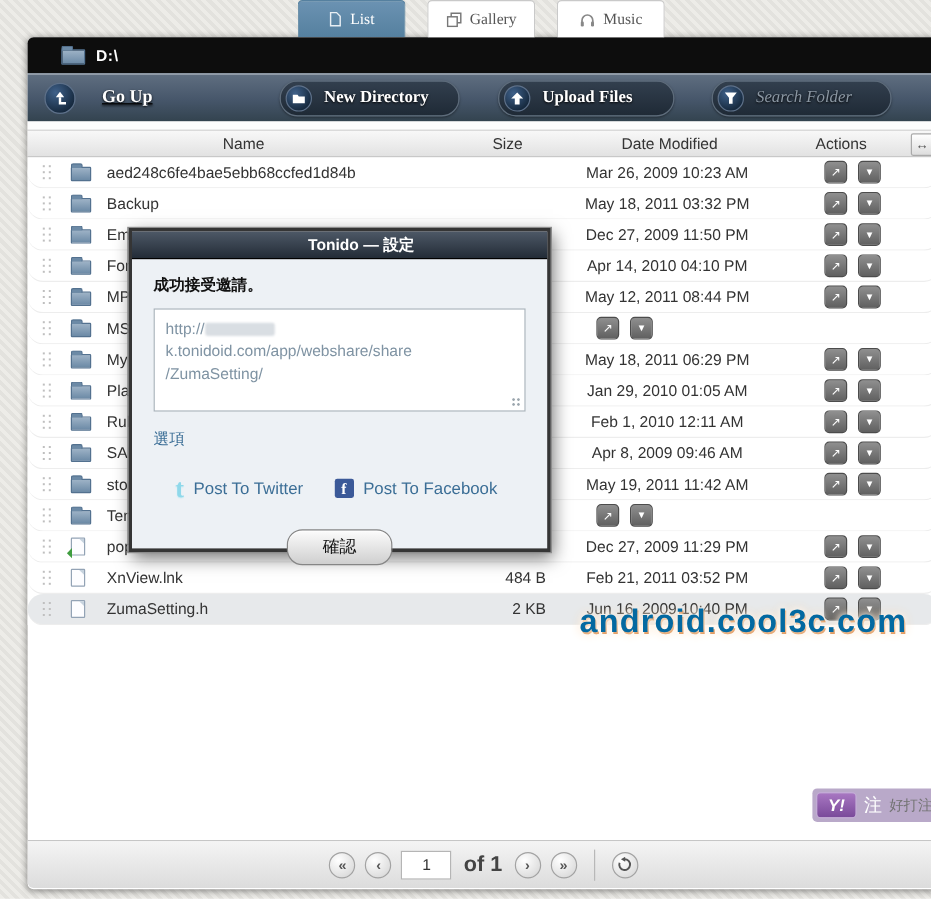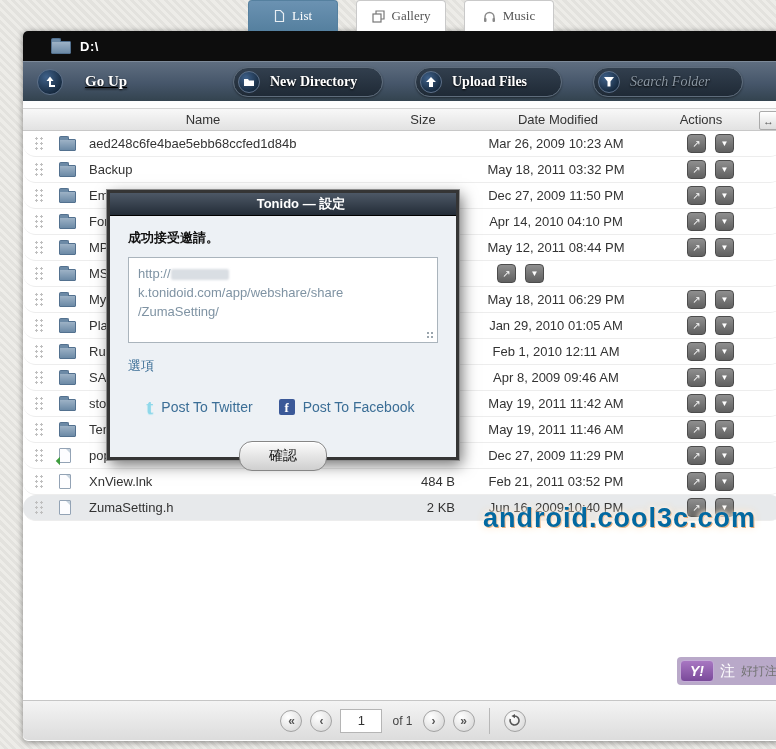--- a/index.html
+++ b/index.html
@@ -86,21 +86,21 @@
 
   
   .pager{ position:absolute; left:0; bottom:1px; width:100%; height:40px;
           background:linear-gradient(#f4f4f4,#dcdcdc); border-top:1px solid #c6c6c6;
           border-radius:0 0 5px 5px; display:flex; align-items:center; justify-content:center; gap:8px;}
   .pbtn{ width:22px; height:22px; border-radius:50%; border:1px solid #a3a3a3; color:#555;
          background:radial-gradient(circle at 35% 30%,#ffffff,#d2d2d2); font-size:12px; font-weight:bold;
          display:flex; align-items:center; justify-content:center; cursor:pointer; padding:0;}
   .pinput{ width:42px; height:24px; border:1px solid #b5b5b5; text-align:center; font-size:13px; color:#333;
            font-family:"Liberation Sans",sans-serif;}
-  .pof{ font-size:12px; color:#444; margin:0 2px;}
+  .pof{ font-size:18px; color:#444; margin:0 2px;font-weight:bold;}
   .pdiv{ width:1px; height:26px; background:#b8b8b8; margin:0 6px;}
 
   
   .dialog{ position:absolute; left:92px; top:190px; width:352px; height:270px; z-index:10;
            border:3px solid #353535; outline:1px solid #8d8d8d; background:#edf1f5;
            box-shadow:3px 5px 14px rgba(0,0,0,.55);}
   .dlg-title{ height:23px; background:linear-gradient(#4d5866,#232c37); border-bottom:1px solid #000;
               color:#fff; font-weight:bold; font-size:13px; display:flex; align-items:center;
               justify-content:center; cursor:move;padding-left:36px;}
   .dlg-body{ padding:13px 18px 0 18px; position:relative;}
@@ -339,21 +339,20 @@
           <span class="cact">
             <button class="abtn">↗</button>
             <button class="abtn dl">▼</button>
           </span>
         </div>
         <div class="trow">
           <span class="handle"></span>
           <span class="cicon folder"></span>
           <span class="cname">Temp</span>
           <span class="csize"></span>
-          <span class="cdate">May 19, 2011 11:46 AM</span>
           <span class="cact">
             <button class="abtn">↗</button>
             <button class="abtn dl">▼</button>
           </span>
         </div>
         <div class="trow">
           <span class="handle"></span>
           <span class="cicon file special"></span>
           <span class="cname">popc</span>
           <span class="csize">4 B</span>

